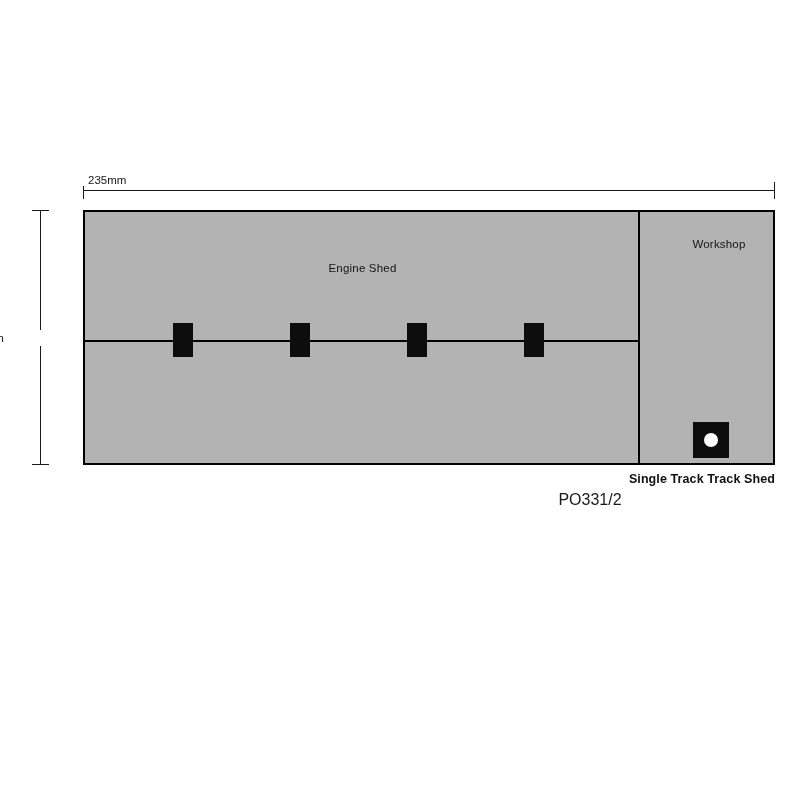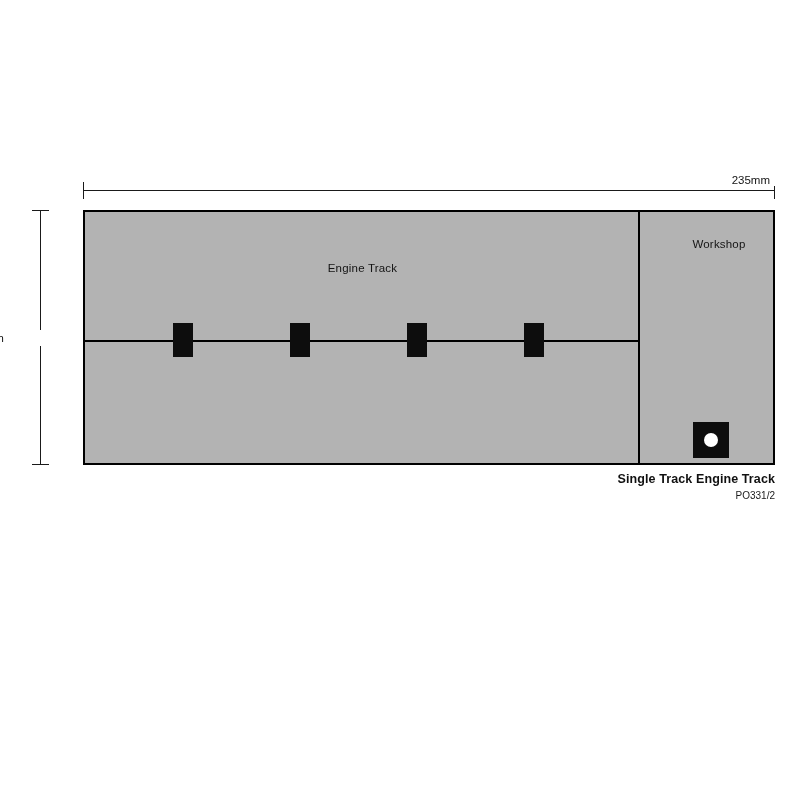--- a/index.html
+++ b/index.html
@@ -133,21 +133,21 @@
     height: 17px;
     background: #1a1a1a;
   }
   .dim-top .tick.left { left: 0; }
   .dim-top .tick.right { right: 0; }
   .dim-top .dim-text {
     position: absolute;
     left: 0;
     top: -4px;
     width: 100%;
-    text-align: right;
+    text-align: left;
     font-size: 11.5px;
     color: #141414;
   }
   .dim-top .dim-text span {
     background: #ffffff;
     padding: 0 5px;
   }
 
   
   .dim-left {
@@ -195,23 +195,24 @@
     text-align: right;
   }
   .caption .title {
     font-size: 12.5px;
     font-weight: bold;
     color: #111111;
     line-height: 1.45;
     letter-spacing: 0.1px;
   }
   .caption .code {
-    font-size: 10px;
+    font-size: 16px;
     color: #1a1a1a;
     line-height: 1.5;
+    text-align: center;
   }
 </style>
 </head>
 <body>
 
 <div id="stage">
 
   <div class="dim-top">
     <div class="line"></div>
     <div class="tick left"></div>
@@ -221,35 +222,35 @@
 
   <div class="dim-left">
     <div class="line"></div>
     <div class="tick top"></div>
     <div class="tick bottom"></div>
   </div>
   <div class="dim-left-text">85mm</div>
 
   <div class="plan">
 
-    <div class="label-engine-shed">Engine Track</div>
+    <div class="label-engine-shed">Engine Shed</div>
     <div class="label-workshop">Workshop</div>
 
     <div class="track"></div>
 
     <div class="pillar p1"></div>
     <div class="pillar p2"></div>
     <div class="pillar p3"></div>
     <div class="pillar p4"></div>
 
     <div class="divider"></div>
 
     <div class="corner-chip">
       <div class="dot"></div>
     </div>
   </div>
 
   <div class="caption">
-    <div class="title">Single Track Engine Track</div>
+    <div class="title">Single Track Track Shed</div>
     <div class="code">PO331/2</div>
   </div>
 
 </div>
 
 </body></html>

